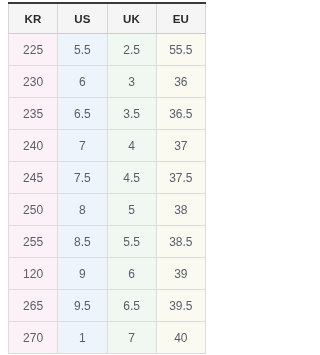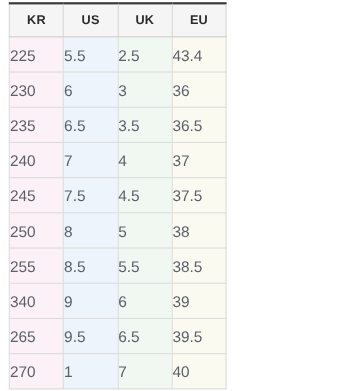--- a/index.html
+++ b/index.html
@@ -42,23 +42,23 @@
     text-align: center;
     vertical-align: middle;
     padding: 0;
   }
 
   table.size-table tbody td {
     border-bottom: 1px solid #dcdcdc;
     border-left: 1px solid #dcdcdc;
     border-right: 1px solid #dcdcdc;
     color: #5a5f6a;
-    font-size: 14px;
+    font-size: 12px;
     height: 31px;
-    text-align: left;
+    text-align: center;
     vertical-align: middle;
     padding: 0;
   }
 
   
   td.col-0 { background: #fcf1f6; }
   td.col-1 { background: #eef4fb; }
   td.col-2 { background: #f0f8f1; }
   td.col-3 { background: #fafaf0; }
 </style>
@@ -73,21 +73,21 @@
           <th>US</th>
           <th>UK</th>
           <th>EU</th>
         </tr>
     </thead>
     <tbody id="table-body">
         <tr>
           <td class="col-0">225</td>
           <td class="col-1">5.5</td>
           <td class="col-2">2.5</td>
-          <td class="col-3">43.4</td>
+          <td class="col-3">55.5</td>
         </tr>
         <tr>
           <td class="col-0">230</td>
           <td class="col-1">6</td>
           <td class="col-2">3</td>
           <td class="col-3">36</td>
         </tr>
         <tr>
           <td class="col-0">235</td>
           <td class="col-1">6.5</td>
@@ -112,21 +112,21 @@
           <td class="col-2">5</td>
           <td class="col-3">38</td>
         </tr>
         <tr>
           <td class="col-0">255</td>
           <td class="col-1">8.5</td>
           <td class="col-2">5.5</td>
           <td class="col-3">38.5</td>
         </tr>
         <tr>
-          <td class="col-0">340</td>
+          <td class="col-0">120</td>
           <td class="col-1">9</td>
           <td class="col-2">6</td>
           <td class="col-3">39</td>
         </tr>
         <tr>
           <td class="col-0">265</td>
           <td class="col-1">9.5</td>
           <td class="col-2">6.5</td>
           <td class="col-3">39.5</td>
         </tr>

